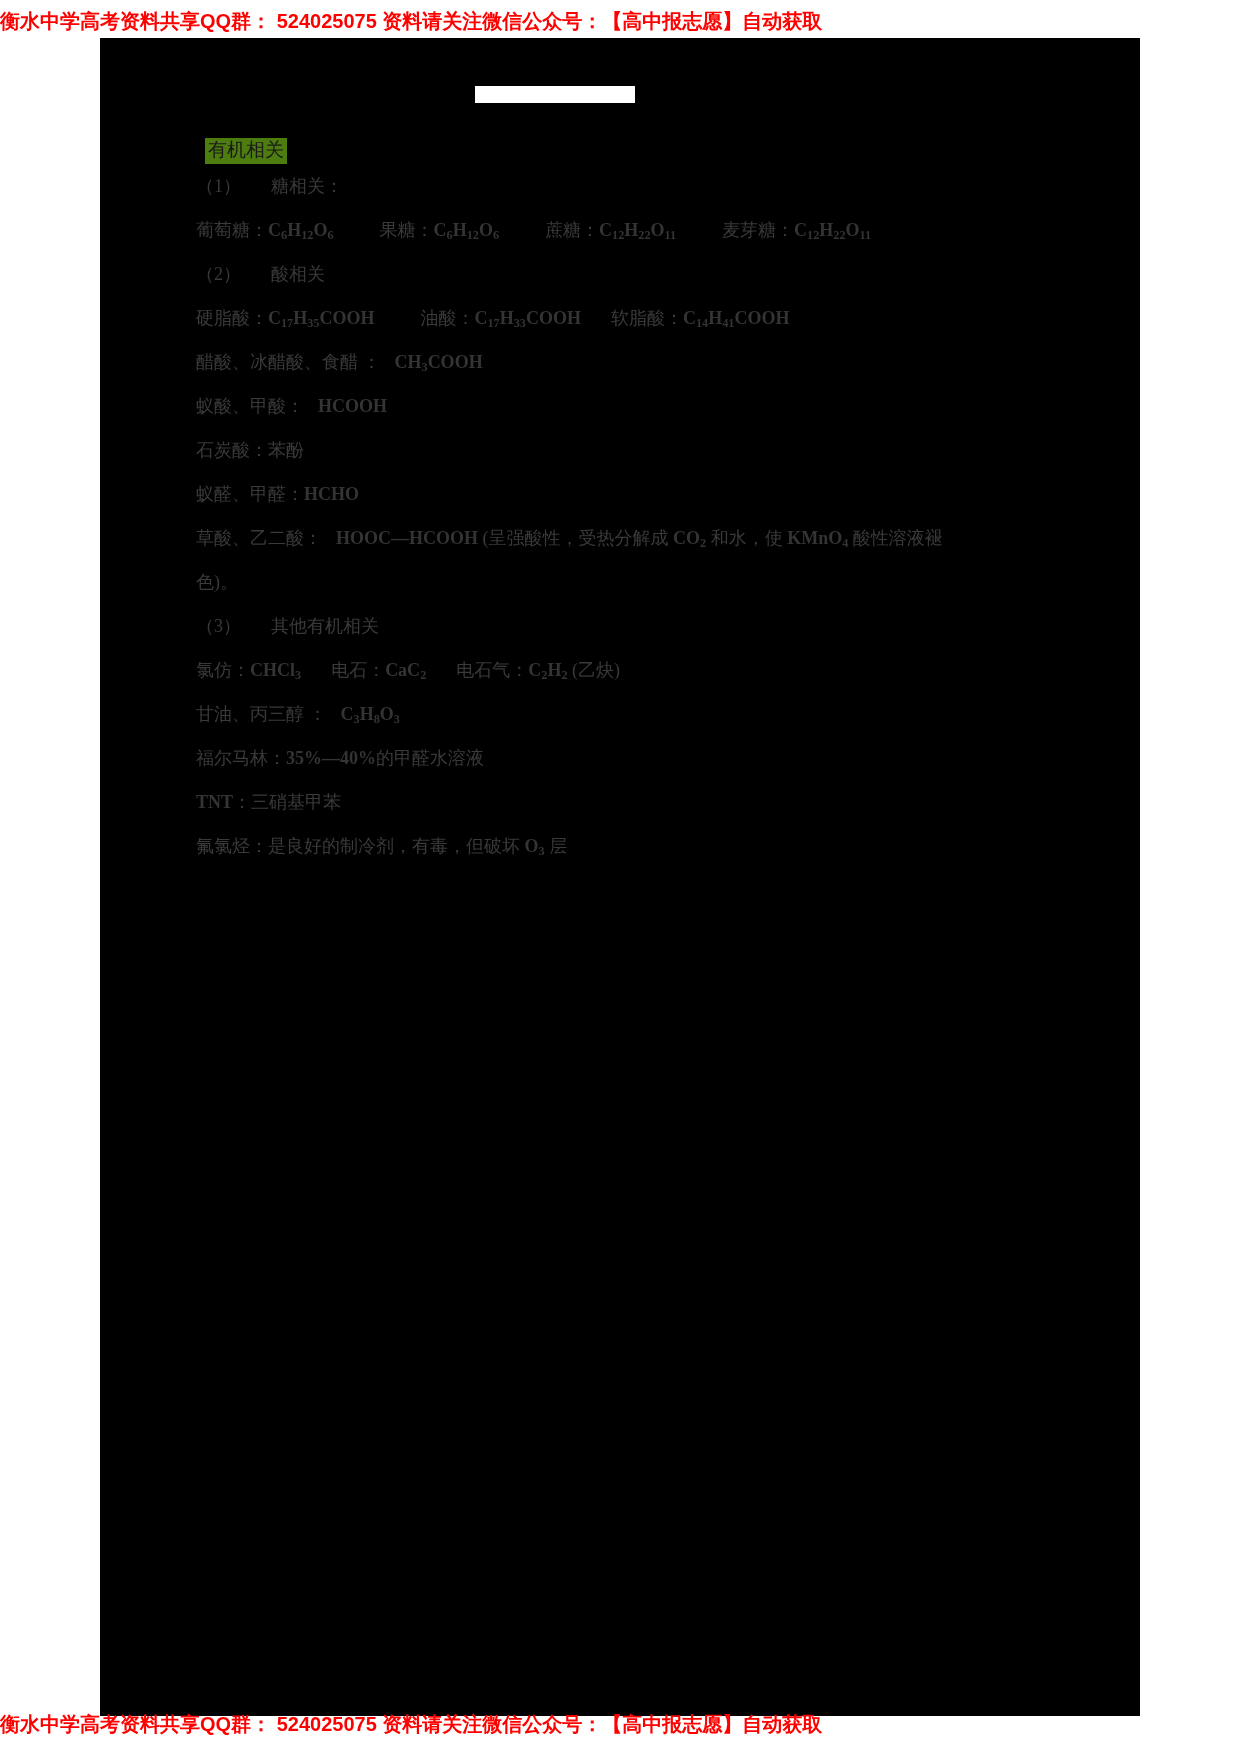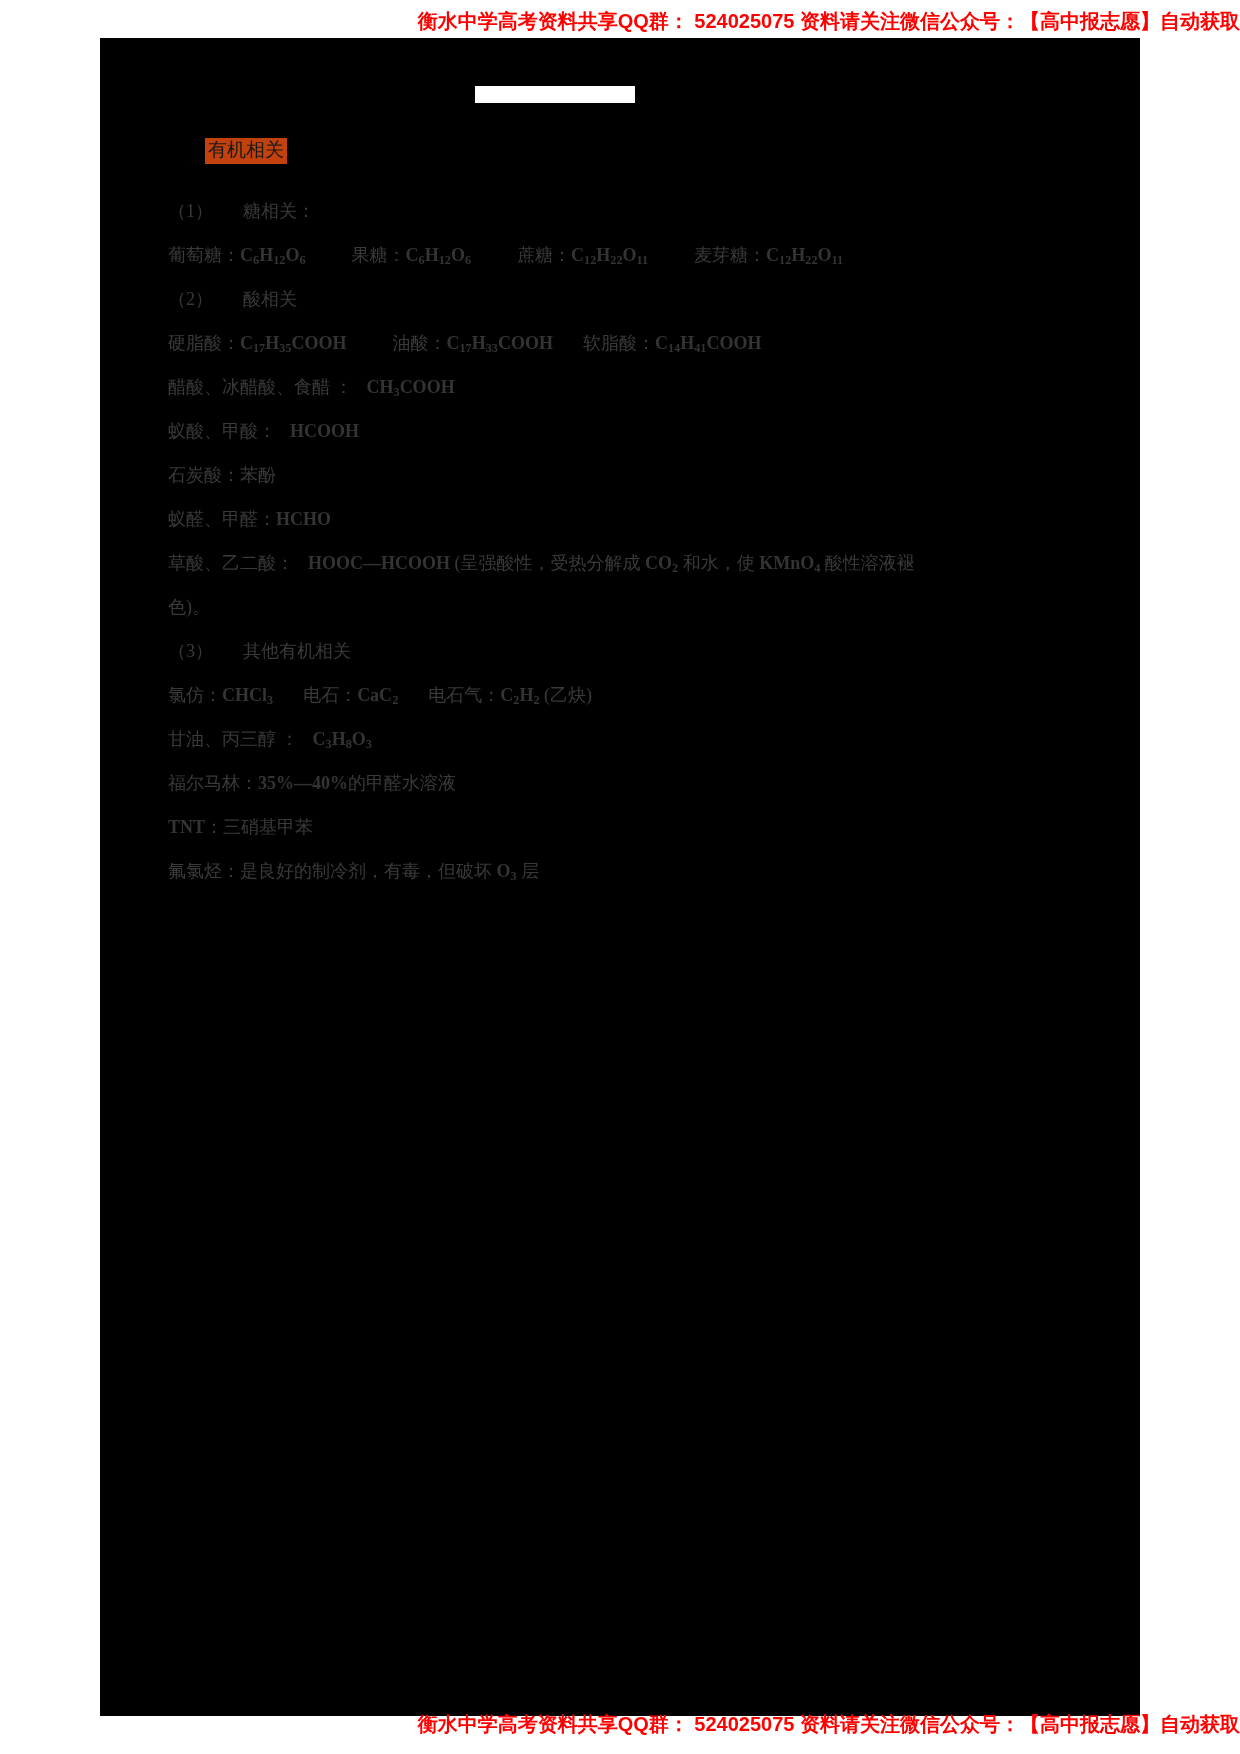--- a/index.html
+++ b/index.html
@@ -23,21 +23,21 @@
     width: 1040px;
     height: 1678px;
     background: #000000;
   }
 
   
   .watermark {
     position: absolute;
     left: 0;
     width: 1240px;
-    text-align: right;
+    text-align: left;
     color: #ff0000;
     font-weight: bold;
     font-size: 20px;
     font-family: "Liberation Sans", sans-serif;
     letter-spacing: 0px;
     white-space: nowrap;
   }
   .watermark-top { top: 8px; }
   .watermark-bottom { top: 1711px; }
 
@@ -57,34 +57,35 @@
     top: 48px;
     width: 160px;
     height: 17px;
     background: #ffffff;
   }
 
   .section-title {
     position: absolute;
     left: 105px;
     top: 100px;
-    background: #c2410c;
+    background: #4d7c0f;
     color: #1a1a1a;
     font-size: 19px;
     font-family: "Liberation Serif", serif;
     font-weight: normal;
     padding: 2px 3px 3px 3px;
     line-height: 1.1;
   }
 
   .lines {
     position: absolute;
     left: 0;
-    top: 151px;
+    top: 126px;
     width: 1040px;
+    padding-left: 28px;
   }
 
   .line {
     position: relative;
     height: 44px;
     line-height: 44px;
     font-size: 18px;
     color: #3a3a3a;
     white-space: nowrap;
     padding-left: 68px;

